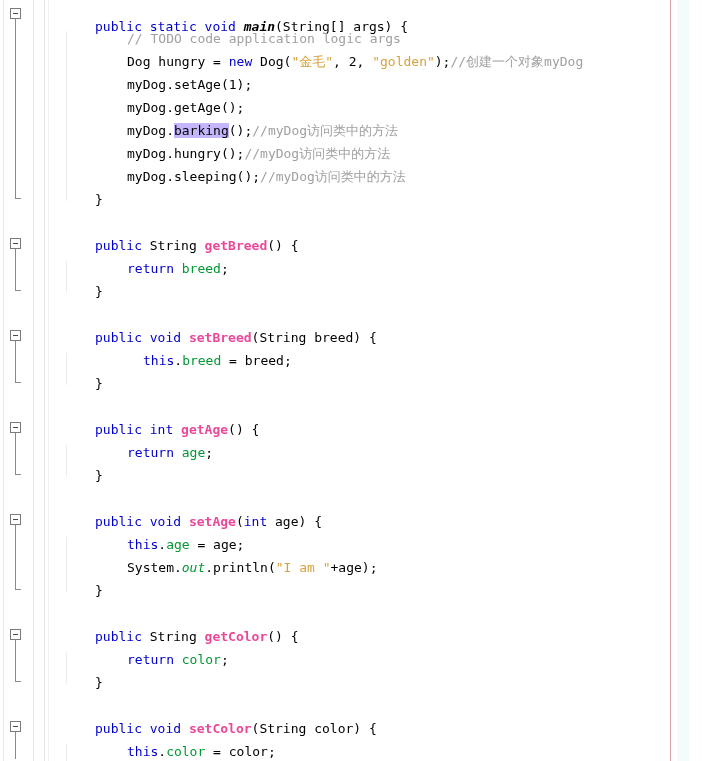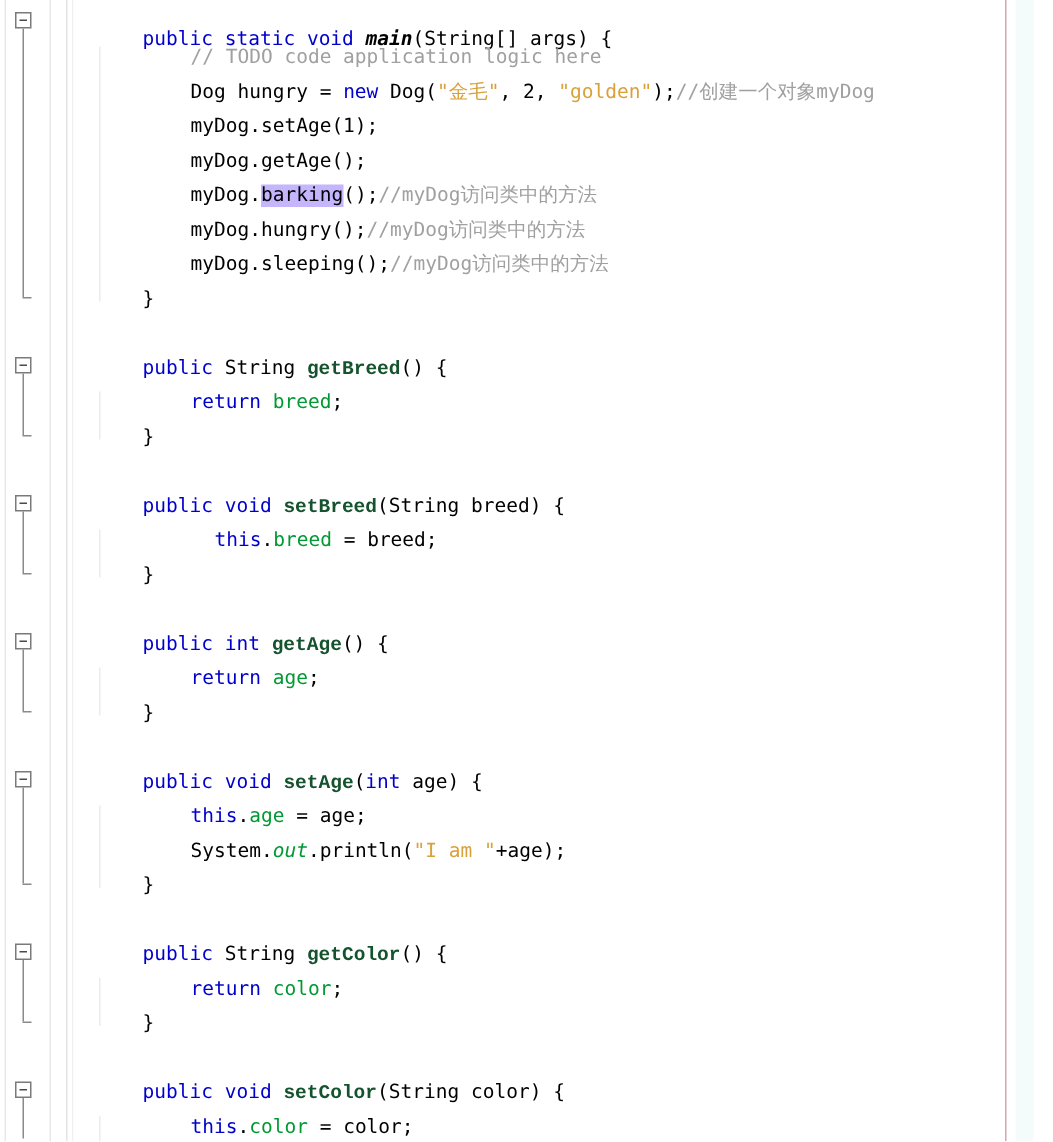--- a/index.html
+++ b/index.html
@@ -109,21 +109,21 @@
     position: absolute;
     left: 0;
     height: 23px;
     line-height: 23px;
     white-space: pre;
     color: #000000;
   }
 
   
   .kw   { color: #0000cc; }
-  .mdecl{ color: #14532d; font-weight: bold; font-family: Liberation Mono, monospace; }
+  .mdecl{ color: #ec4899; font-weight: bold; }
   .mstatic { color: #000000; font-weight: bold; font-style: italic; }
   .field{ color: #009933; }
   .sfield{ color: #009933; font-style: italic; }
   .str  { color: #d9a13b; }
   .cmt  { color: #a0a0a0; }
   .hl   { background: #c4b5fd; }
   .plain{ color: #000000; }
 </style>
 </head>
 <body>
@@ -178,21 +178,21 @@
         <div class="indent-guide" style="top: 31px; height: 170px; left: 17px;"></div>
         <div class="indent-guide" style="top: 261px; height: 32px; left: 17px;"></div>
         <div class="indent-guide" style="top: 353px; height: 32px; left: 17px;"></div>
         <div class="indent-guide" style="top: 445px; height: 32px; left: 17px;"></div>
         <div class="indent-guide" style="top: 537px; height: 55px; left: 17px;"></div>
         <div class="indent-guide" style="top: 652px; height: 32px; left: 17px;"></div>
         <div class="indent-guide" style="top: 744px; height: 17px; left: 17px;"></div>
       </div>
     <div id="code-lines-host">
         <div class="code-line" style="top: 15px; left: 46px;"><span class="kw">public</span><span class="plain"> </span><span class="kw">static</span><span class="plain"> </span><span class="kw">void</span><span class="plain"> </span><span class="mstatic">main</span><span class="plain">(String[] args) {</span></div>
-        <div class="code-line" style="top: 27px; left: 78px;"><span class="cmt">// TODO code application logic here</span></div>
+        <div class="code-line" style="top: 27px; left: 78px;"><span class="cmt">// TODO code application logic args</span></div>
         <div class="code-line" style="top: 50px; left: 78px;"><span class="plain">Dog hungry = </span><span class="kw">new</span><span class="plain"> Dog(</span><span class="str">"金毛"</span><span class="plain">, 2, </span><span class="str">"golden"</span><span class="plain">);</span><span class="cmt">//创建一个对象myDog</span></div>
         <div class="code-line" style="top: 73px; left: 78px;"><span class="plain">myDog.setAge(1);</span></div>
         <div class="code-line" style="top: 96px; left: 78px;"><span class="plain">myDog.getAge();</span></div>
         <div class="code-line" style="top: 119px; left: 78px;"><span class="plain">myDog.</span><span class="plain hl">barking</span><span class="plain">();</span><span class="cmt">//myDog访问类中的方法</span></div>
         <div class="code-line" style="top: 142px; left: 78px;"><span class="plain">myDog.hungry();</span><span class="cmt">//myDog访问类中的方法</span></div>
         <div class="code-line" style="top: 165px; left: 78px;"><span class="plain">myDog.sleeping();</span><span class="cmt">//myDog访问类中的方法</span></div>
         <div class="code-line" style="top: 188px; left: 46px;"><span class="plain">}</span></div>
         <div class="code-line" style="top: 211px; left: 14px;"></div>
         <div class="code-line" style="top: 234px; left: 46px;"><span class="kw">public</span><span class="plain"> String </span><span class="mdecl">getBreed</span><span class="plain">() {</span></div>
         <div class="code-line" style="top: 257px; left: 78px;"><span class="kw">return</span><span class="plain"> </span><span class="field">breed</span><span class="plain">;</span></div>

